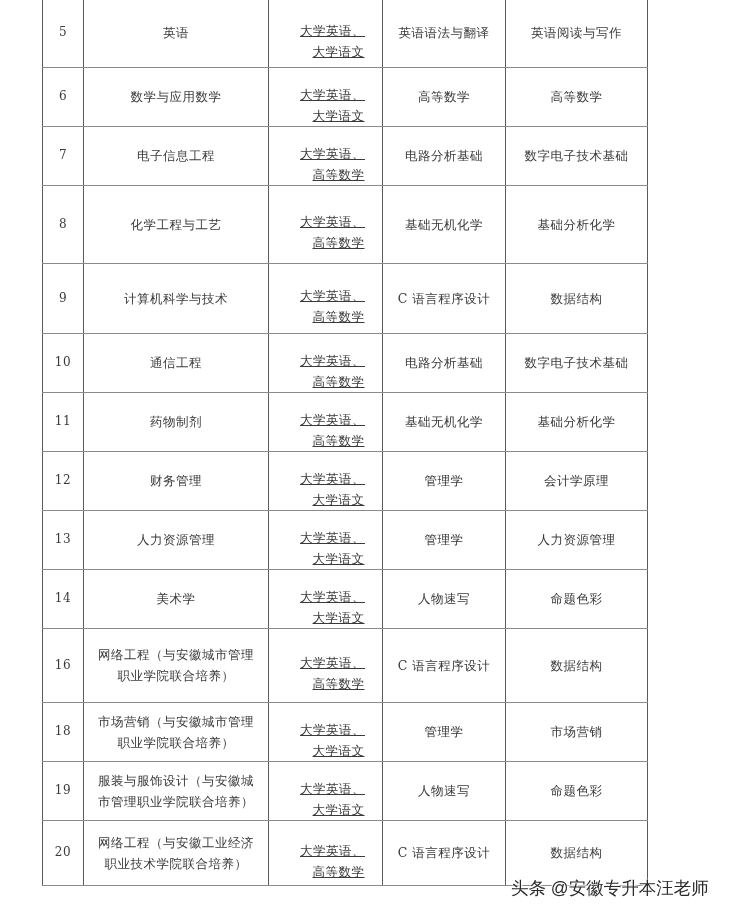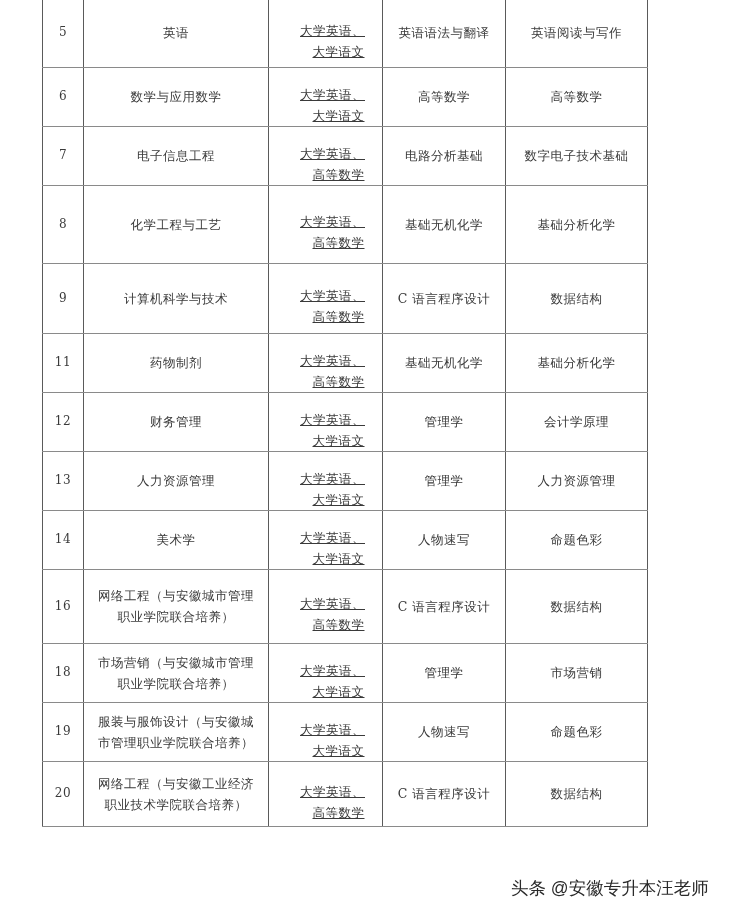--- a/index.html
+++ b/index.html
@@ -119,20 +119,30 @@
       <tr style="height:70px">
         <td class="no">9</td>
         <td class="major">计算机科学与技术</td>
         <td class="public">
             <span class="l1">大学英语、</span>
             <span class="l2">高等数学</span>
           </td>
         <td class="pro1">C 语言程序设计</td>
         <td class="pro2">数据结构</td>
       </tr>
+      <tr style="height:53px">
+        <td class="no">10</td>
+        <td class="major">通信工程</td>
+        <td class="public">
+            <span class="l1">大学英语、</span>
+            <span class="l2">高等数学</span>
+          </td>
+        <td class="pro1">电路分析基础</td>
+        <td class="pro2">数字电子技术基础</td>
+      </tr>
       <tr style="height:48px">
         <td class="no">11</td>
         <td class="major">药物制剂</td>
         <td class="public">
             <span class="l1">大学英语、</span>
             <span class="l2">高等数学</span>
           </td>
         <td class="pro1">基础无机化学</td>
         <td class="pro2">基础分析化学</td>
       </tr>

